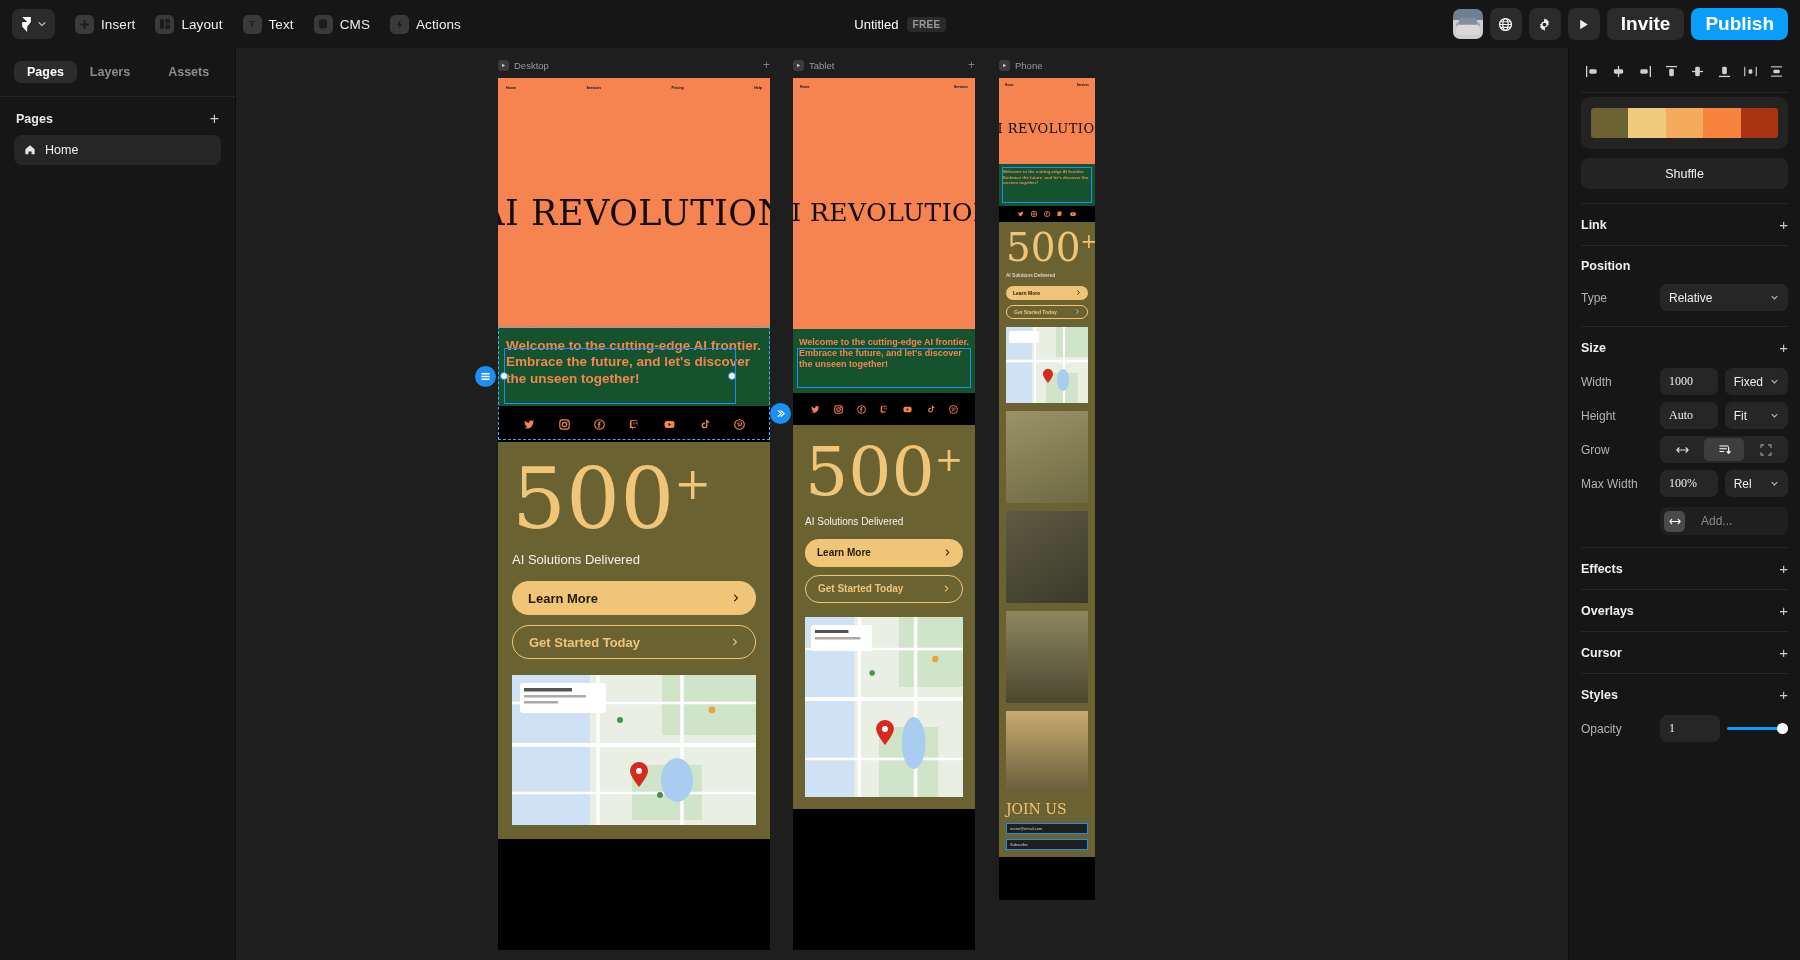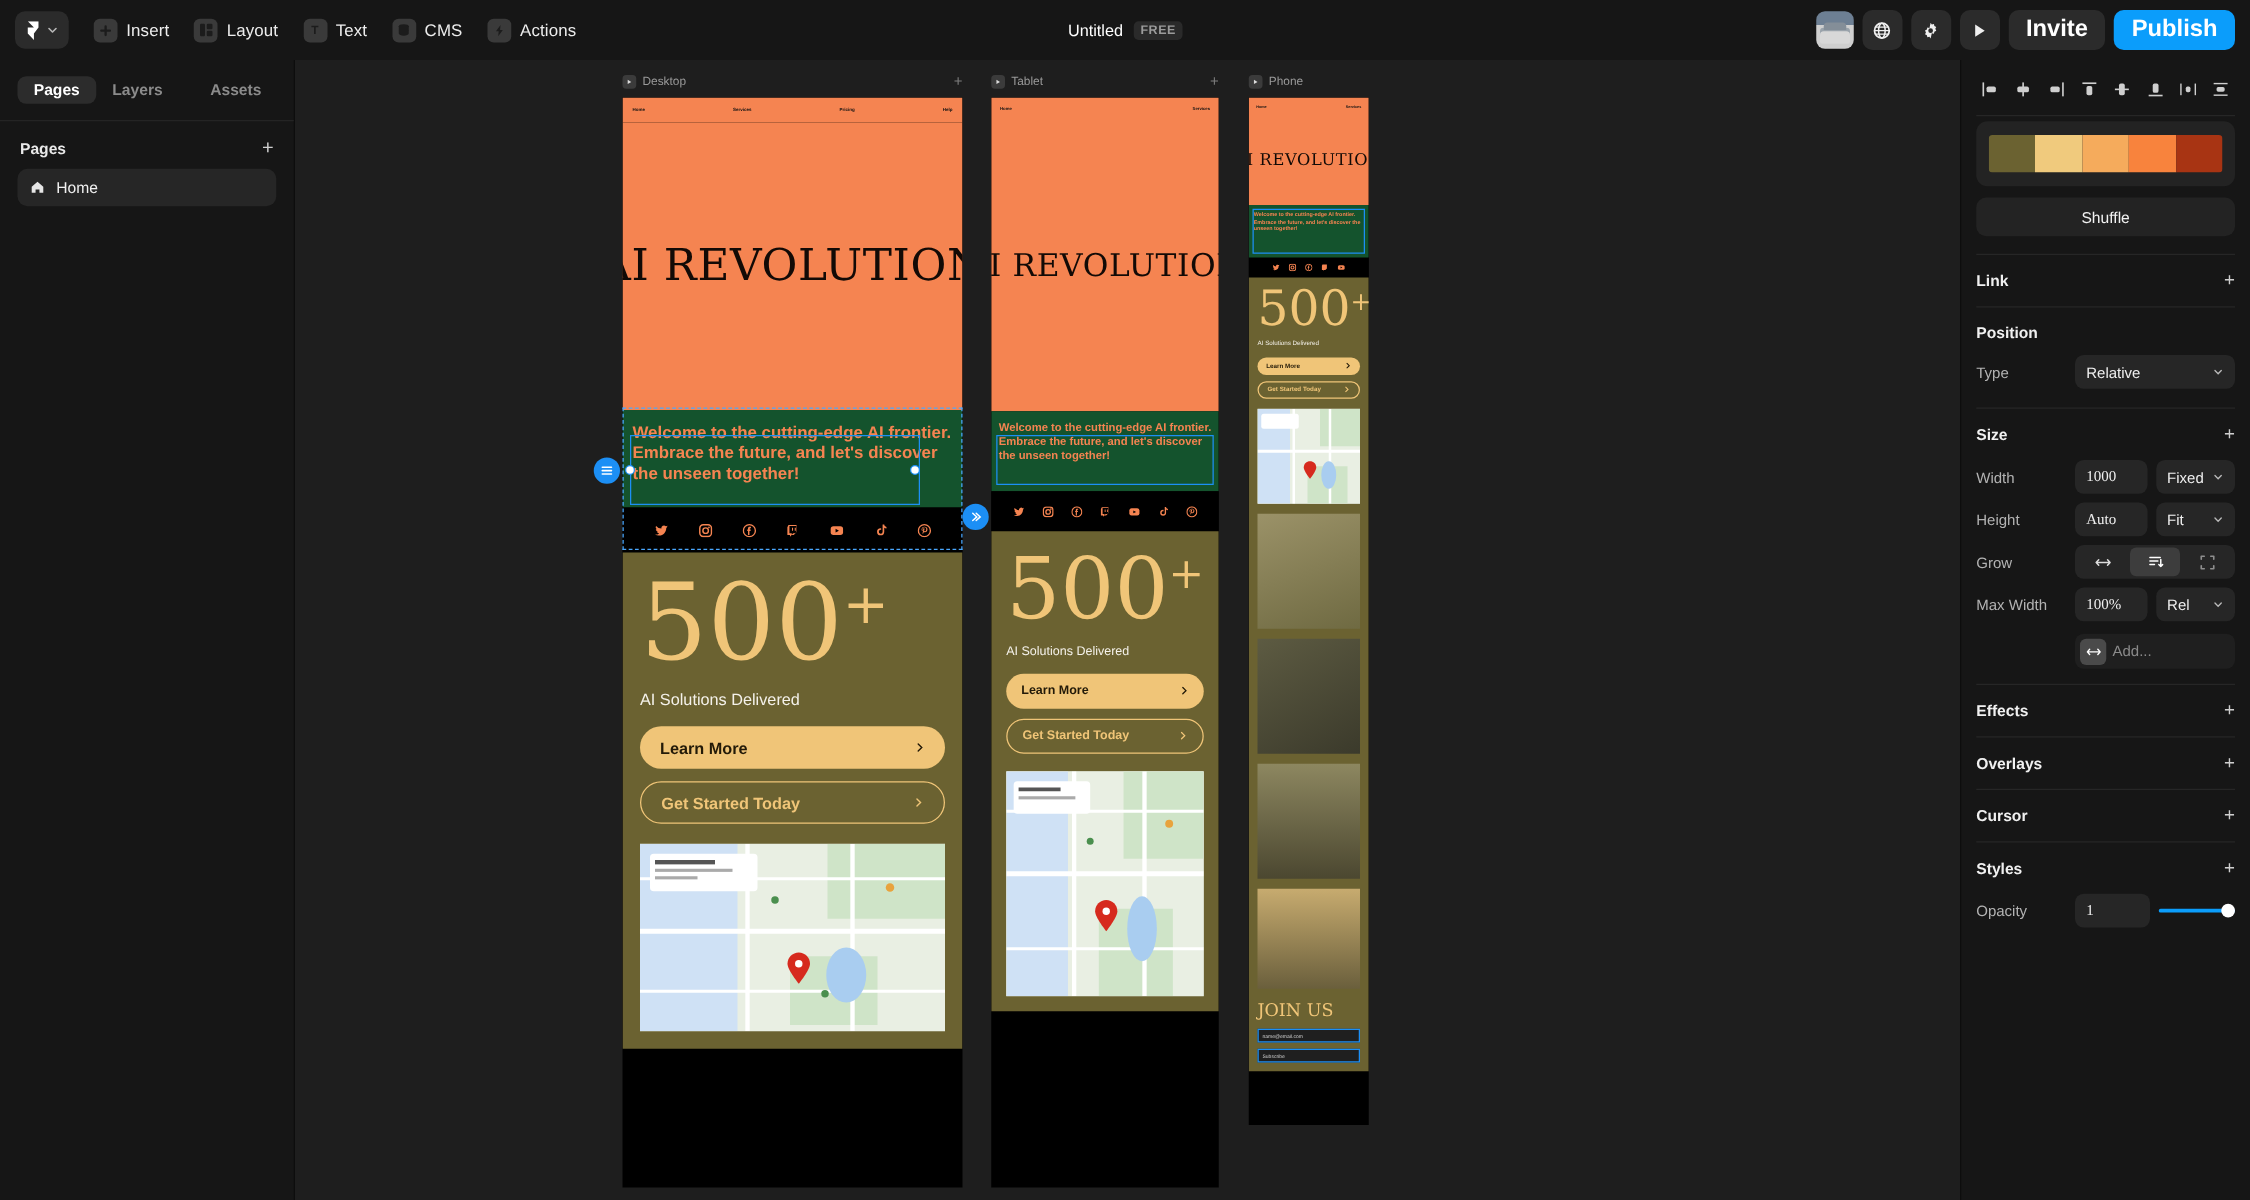--- a/index.html
+++ b/index.html
@@ -215,21 +215,21 @@
   .seg-group {
     display: flex; flex: 1; height: 27px; background: #262626; border-radius: 7px; padding: 2px; gap: 2px;
   }
   .seg-btn {
     flex: 1; display: flex; align-items: center; justify-content: center; border-radius: 5px; cursor: pointer;
   }
   .seg-btn.on { background: #3d3d3d; }
   .add-row { display: flex; align-items: center; gap: 7px; padding: 3px 12px 4px 91px; }
   .add-box {
     flex: 1; height: 28px; border-radius: 7px; background: #1f1f1f; display: flex; align-items: center;
-    gap: 5px; padding: 0 4px; cursor: pointer; text-align: right;
+    gap: 16px; padding: 0 4px; cursor: pointer; text-align: right;
   }
   .add-ico {
     width: 21px; height: 21px; border-radius: 5px; background: #4a4a4a;
     display: flex; align-items: center; justify-content: center; flex: none;
   }
   .add-text { font-size: 12px; color: #8a8a8a; }
   .slider-wrap { flex: 1; display: flex; align-items: center; position: relative; height: 27px; }
   .slider-track { height: 2.5px; background: #0b9dfb; border-radius: 2px; width: 100%; }
   .slider-knob {
     position: absolute; right: 0; width: 11px; height: 11px; border-radius: 50%; background: #fff;

